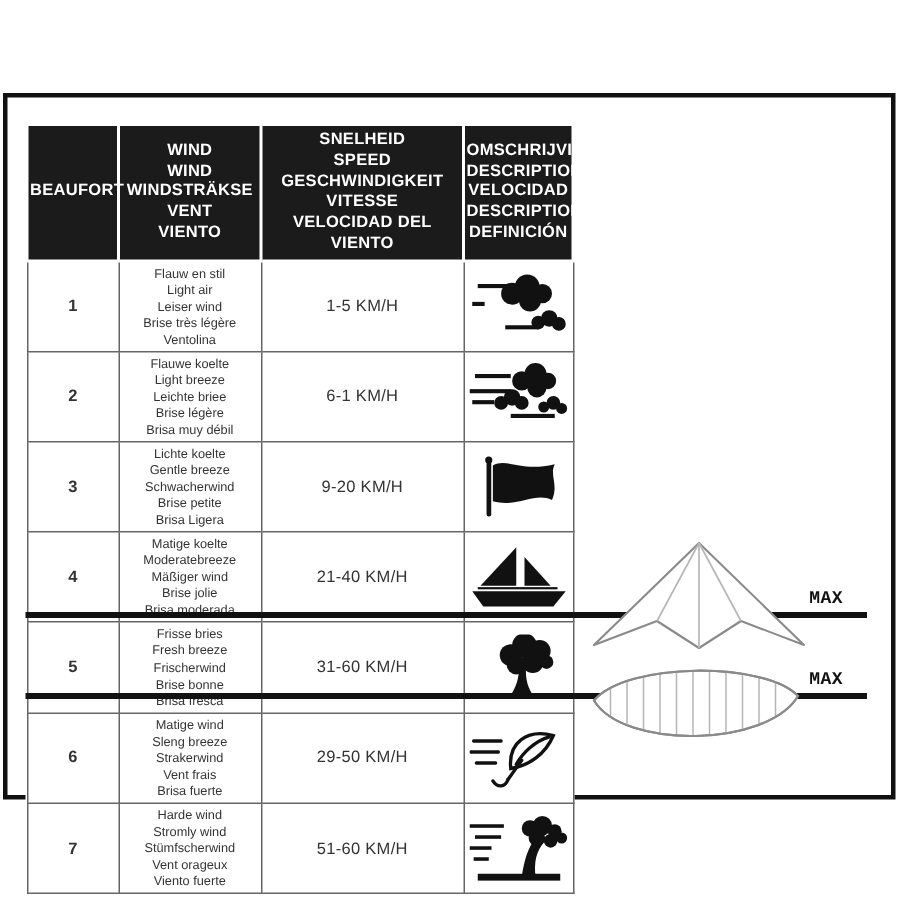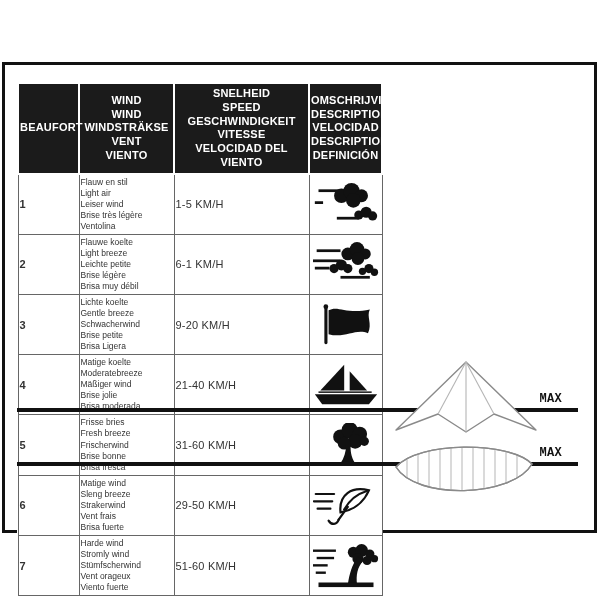--- a/index.html
+++ b/index.html
@@ -19,21 +19,21 @@
     background:#fff;
   }
   table.beaufort th{
     background:var(--header-bg,#1b1b1b);color:var(--header-text,#fff);
     border:2px solid #fff;font-size:11px;font-weight:bold;
     text-align:center;vertical-align:middle;padding:3px 1px;
     letter-spacing:0.2px;
     margin-top:12px;
   }
   table.beaufort td{
-    border:1px solid var(--grid,#666);vertical-align:middle;
+    border:1px solid var(--grid,#666);text-align:center;vertical-align:middle;
     padding:2px 1px;color:var(--body-text,#333);
   }
   thead tr{height:56px;}
   tbody tr{height:54px;}
   tbody tr:last-child{height:58px;}
   .multiline{white-space:pre-line;line-height:1.3;}
   th .multiline{line-height:1.25;}
   td.bft{font-size:11px;font-weight:bold;color:#222;}
   td.windcell{font-size:8.5px;}
   td.speedcell{font-size:11px;font-weight:normal;color:#222;letter-spacing:0.2px;}
@@ -125,21 +125,21 @@
                 <circle cx="65" cy="37" r="5"></circle>
             </g>
           </svg>
         </td>
       </tr>
       <tr>
         <td class="bft">2</td>
         <td class="windcell">
             <div class="multiline">Flauwe koelte
 Light breeze
-Leichte petite
+Leichte briee
 Brise légère
 Brisa muy débil</div>
           </td>
         <td class="speedcell">6-1 KM/H</td>
         <td class="iconcell">
           <svg width="66" height="44" viewBox="0 0 72 48">
             <g fill="#111">
               <rect x="4" y="8" width="26" height="3"></rect>
               <rect x="0" y="19" width="30" height="3"></rect>
               <rect x="2" y="27" width="16" height="3"></rect>

